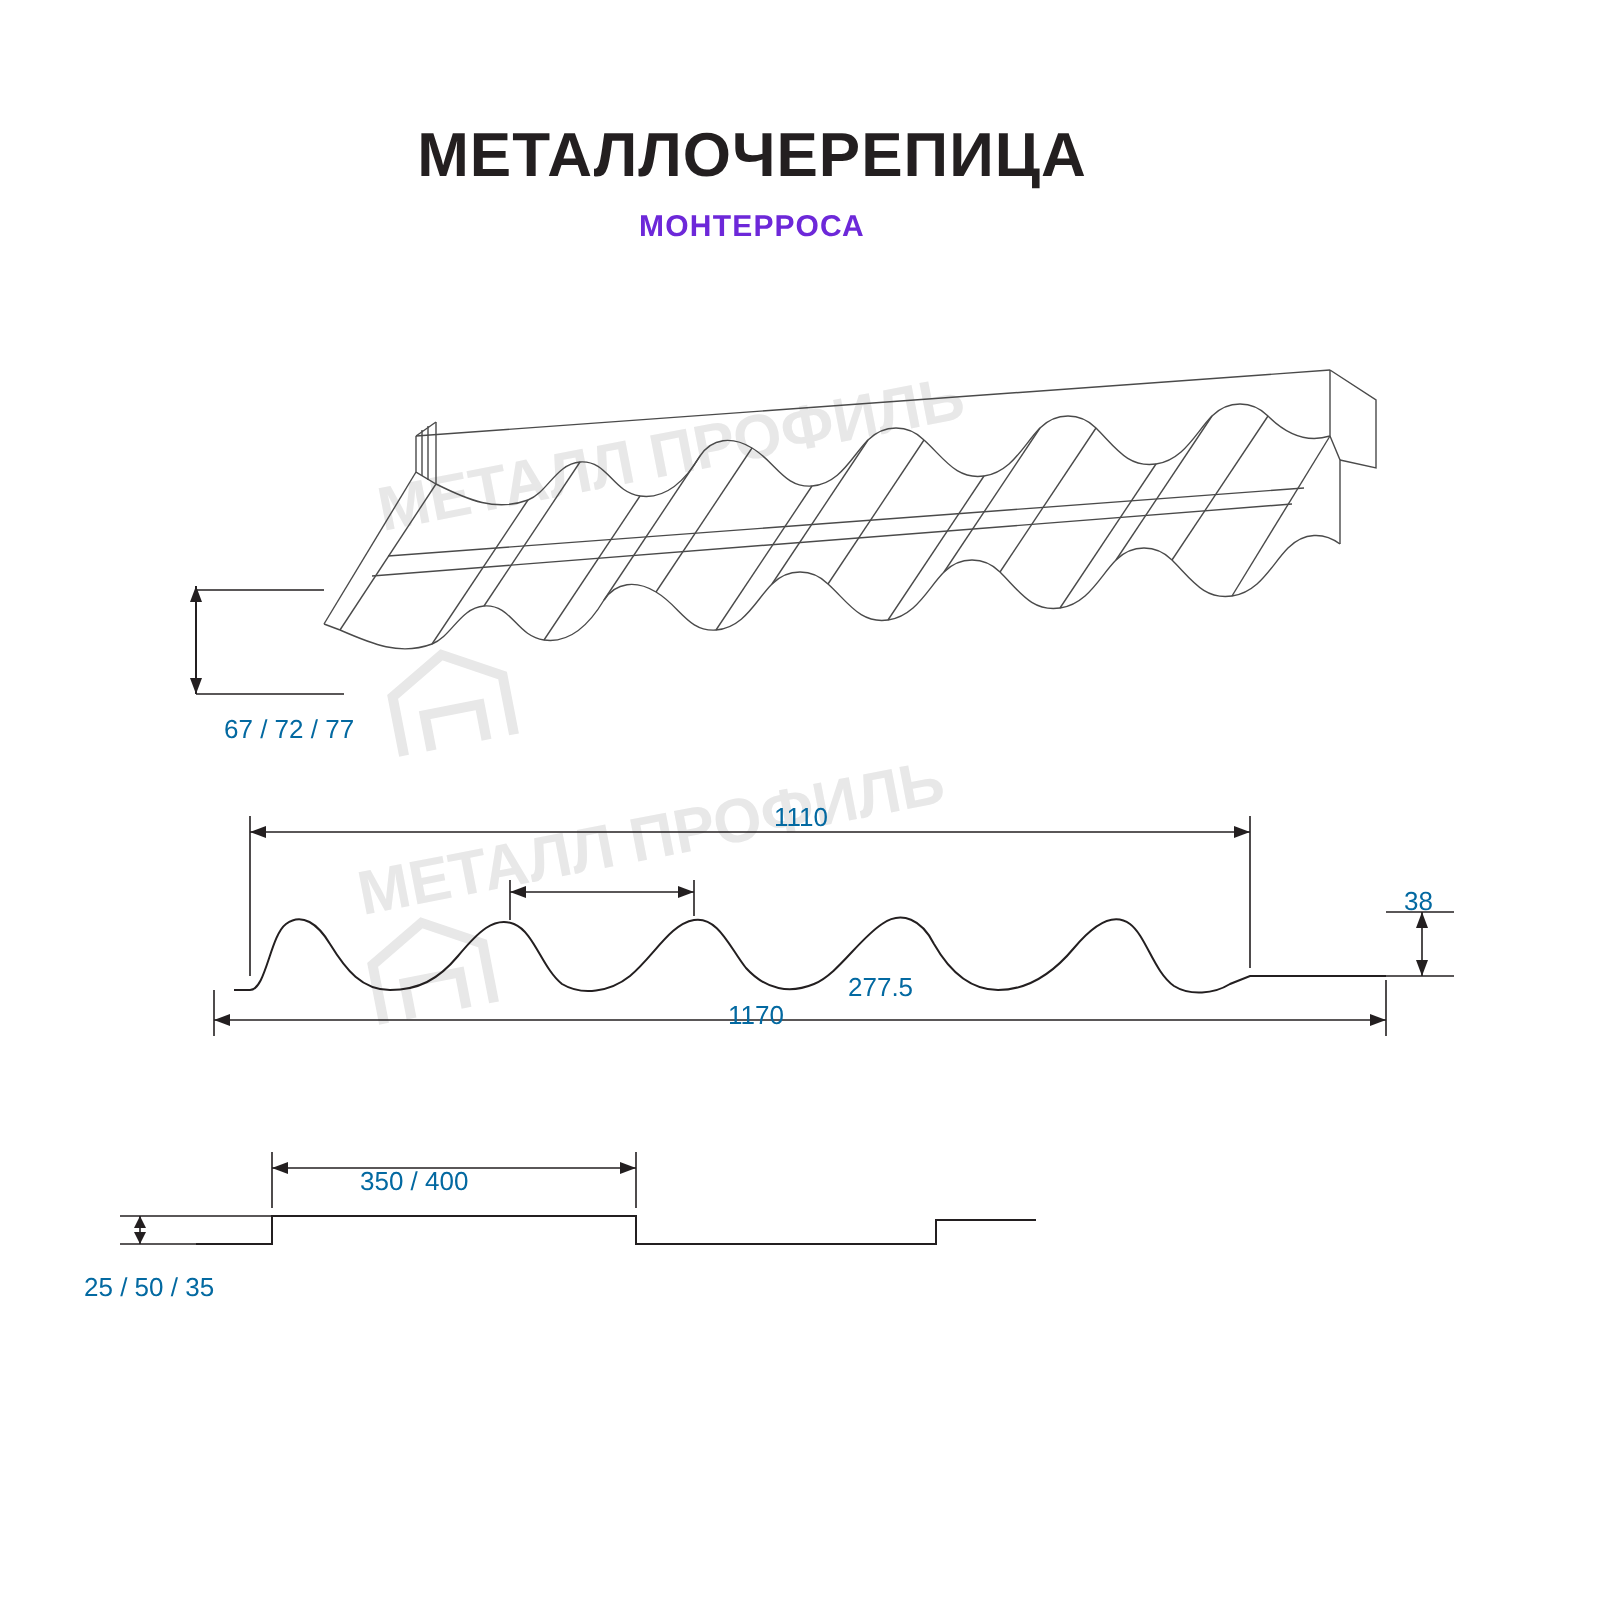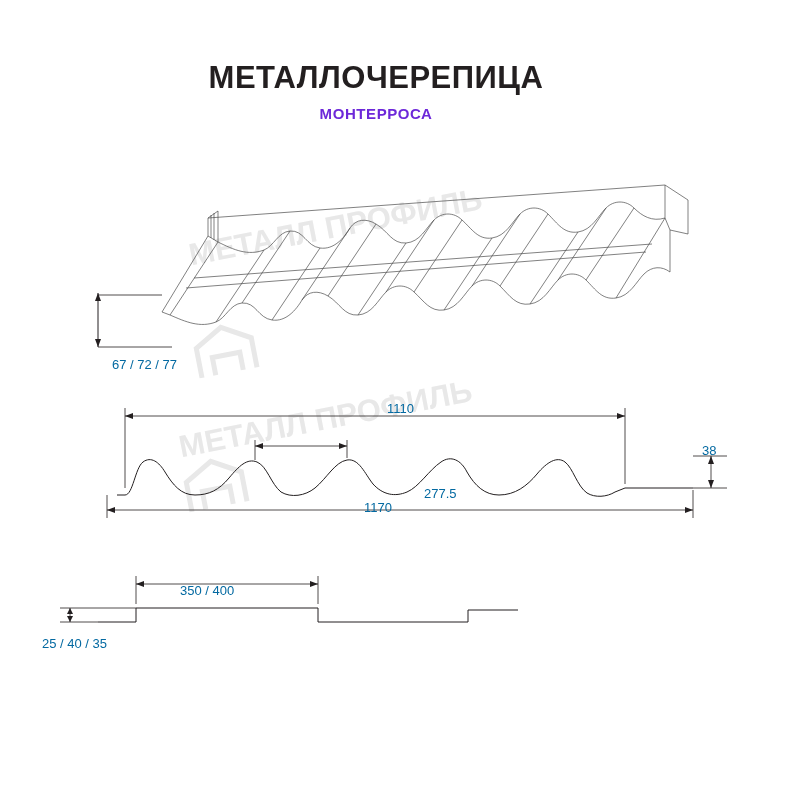--- a/index.html
+++ b/index.html
@@ -276,15 +276,15 @@
       <path d="M278 24 l-8 -3 l0 6 z" fill="#231f20" stroke="none"></path>
 
       <path d="M58 62 L20 62"></path>
       <path d="M96 48 L20 48"></path>
       <path d="M30 48 L30 62"></path>
       <path d="M30 48 l-3 6 l6 0 z" fill="#231f20" stroke="none"></path>
       <path d="M30 62 l-3 -6 l6 0 z" fill="#231f20" stroke="none"></path>
     </g>
   </svg>
   <div class="dim-label" style="left:180px; top:583px;">350 / 400</div>
-  <div class="dim-label" style="left:42px; top:636px;">25 / 40 / 35</div>
+  <div class="dim-label" style="left:42px; top:636px;">25 / 50 / 35</div>
 
 </div>
 
 </body></html>

